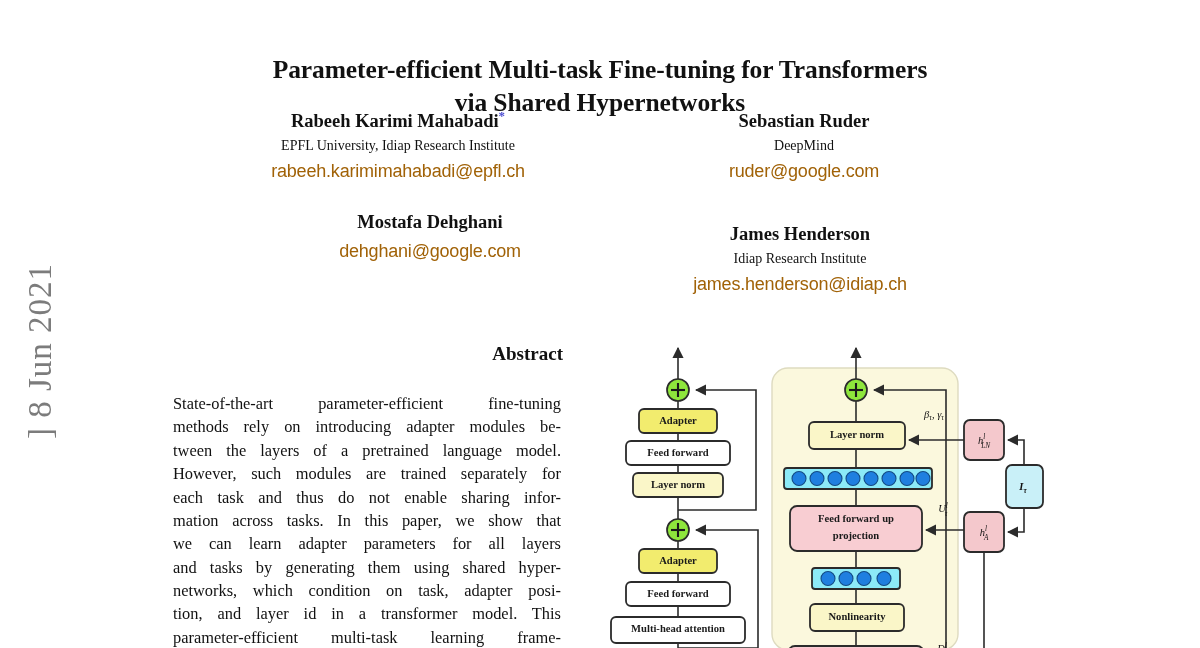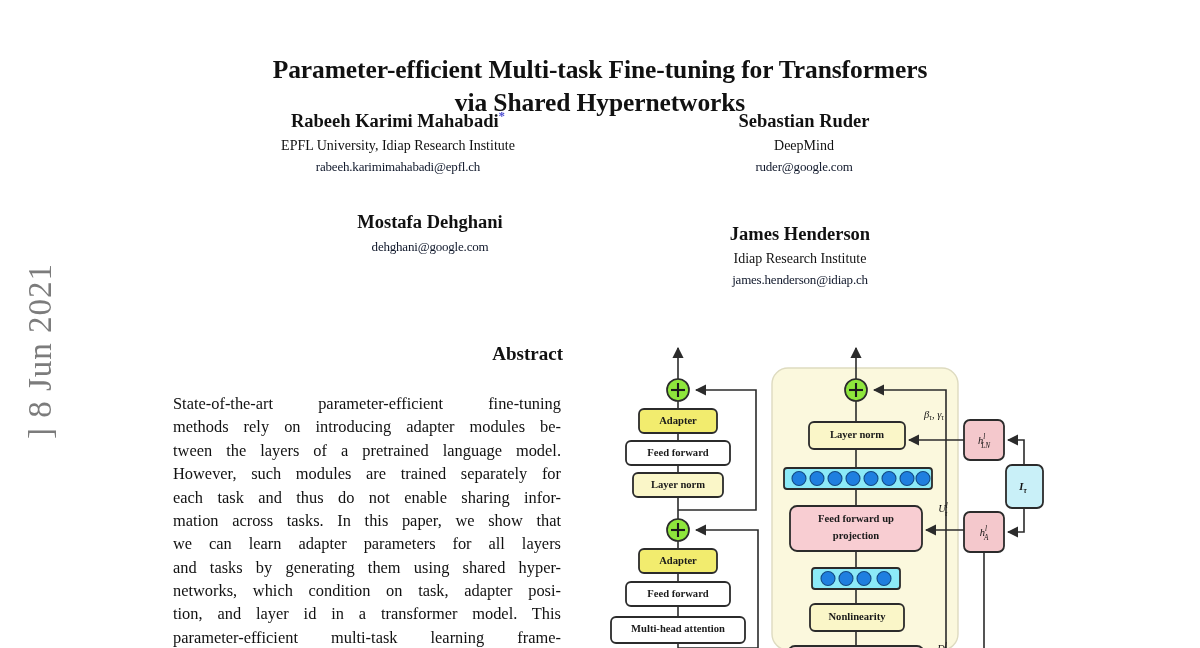--- a/index.html
+++ b/index.html
@@ -57,24 +57,24 @@
   .author-name {
     font-size: 18.5px;
     font-weight: bold;
     line-height: 1.45;
   }
   .author-aff {
     font-size: 14px;
     line-height: 1.5;
   }
   .author-mail {
-    font-family: Liberation Serif, serif;
-    font-size: 13px;
+    font-family: Liberation Sans, sans-serif;
+    font-size: 18px;
     line-height: 1.7;
-    color: #0f172a;
+    color: #a16207;
     letter-spacing: -0.2px;
   }
   .footnote-mark {
     color: #4a4ad0;
     font-size: 13px;
     vertical-align: super;
   }
 
   #author-1 { left: 188px; top: 107px; }
   #author-2 { left: 594px; top: 107px; }

